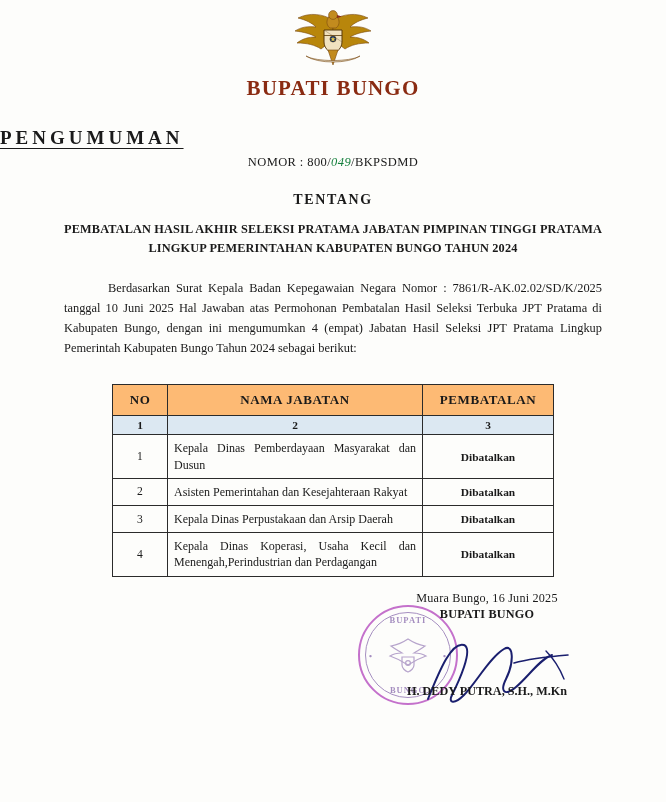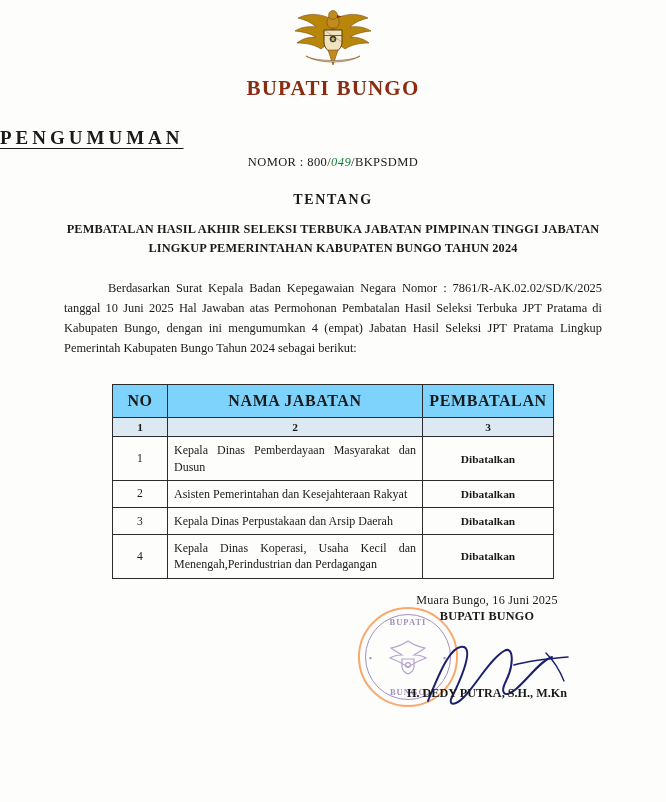--- a/index.html
+++ b/index.html
@@ -102,25 +102,25 @@
     border-collapse: collapse;
     width: 100%;
     font-size: 11.6px;
   }
   table.main th, table.main td {
     border: 1px solid #2b2b2b;
     padding: 5px 6px;
     vertical-align: middle;
   }
   table.main thead th {
-    background: #7dd3fc;
+    background: #fdba74;
     text-align: center;
     font-weight: bold;
     letter-spacing: 0.6px;
-    font-size: 16px;
+    font-size: 13px;
     padding: 7px 4px;
   }
   table.main tr.numrow td {
     background: #dce8f2;
     text-align: center;
     font-weight: bold;
     font-size: 11.4px;
     padding: 3px 4px;
   }
   td.col-no {
@@ -171,21 +171,21 @@
     margin-top: 62px;
     text-underline-offset: 2px;
   }
   
   .stamp {
     position: absolute;
     left: 358px;
     top: 14px;
     width: 96px;
     height: 96px;
-    border: 2px solid #f97316;
+    border: 2px solid #a21caf;
     border-radius: 50%;
     opacity: 0.62;
     color: #6f4a9c;
   }
   .stamp .ring {
     position: absolute;
     left: 5px; top: 5px; right: 5px; bottom: 5px;
     border: 1px solid #6f4a9c;
     border-radius: 50%;
   }
@@ -252,21 +252,21 @@
   <div class="doc-title">PENGUMUMAN</div>
 
   <div class="doc-number">
     <span>NOMOR :</span>
     <span>800/</span><span class="handwritten">049</span><span>/BKPSDMD</span>
   </div>
 
   <div class="tentang">TENTANG</div>
 
   <div class="subject">
-    <div>PEMBATALAN HASIL AKHIR SELEKSI TERBUKA JABATAN PIMPINAN TINGGI JABATAN</div>
+    <div>PEMBATALAN HASIL AKHIR SELEKSI PRATAMA JABATAN PIMPINAN TINGGI PRATAMA</div>
     <div>LINGKUP PEMERINTAHAN KABUPATEN BUNGO TAHUN 2024</div>
   </div>
 
   <div class="body-para">
     <span class="indent"></span><span>Berdasarkan Surat Kepala Badan Kepegawaian Negara Nomor : 7861/R-AK.02.02/SD/K/2025 tanggal 10 Juni 2025 Hal Jawaban atas Permohonan Pembatalan Hasil Seleksi Terbuka JPT Pratama di Kabupaten Bungo, dengan ini mengumumkan 4 (empat) Jabatan Hasil Seleksi JPT Pratama Lingkup Pemerintah Kabupaten Bungo Tahun 2024 sebagai berikut:</span>
   </div>
 
   <div class="table-wrap">
     <table class="main">
       <thead>

